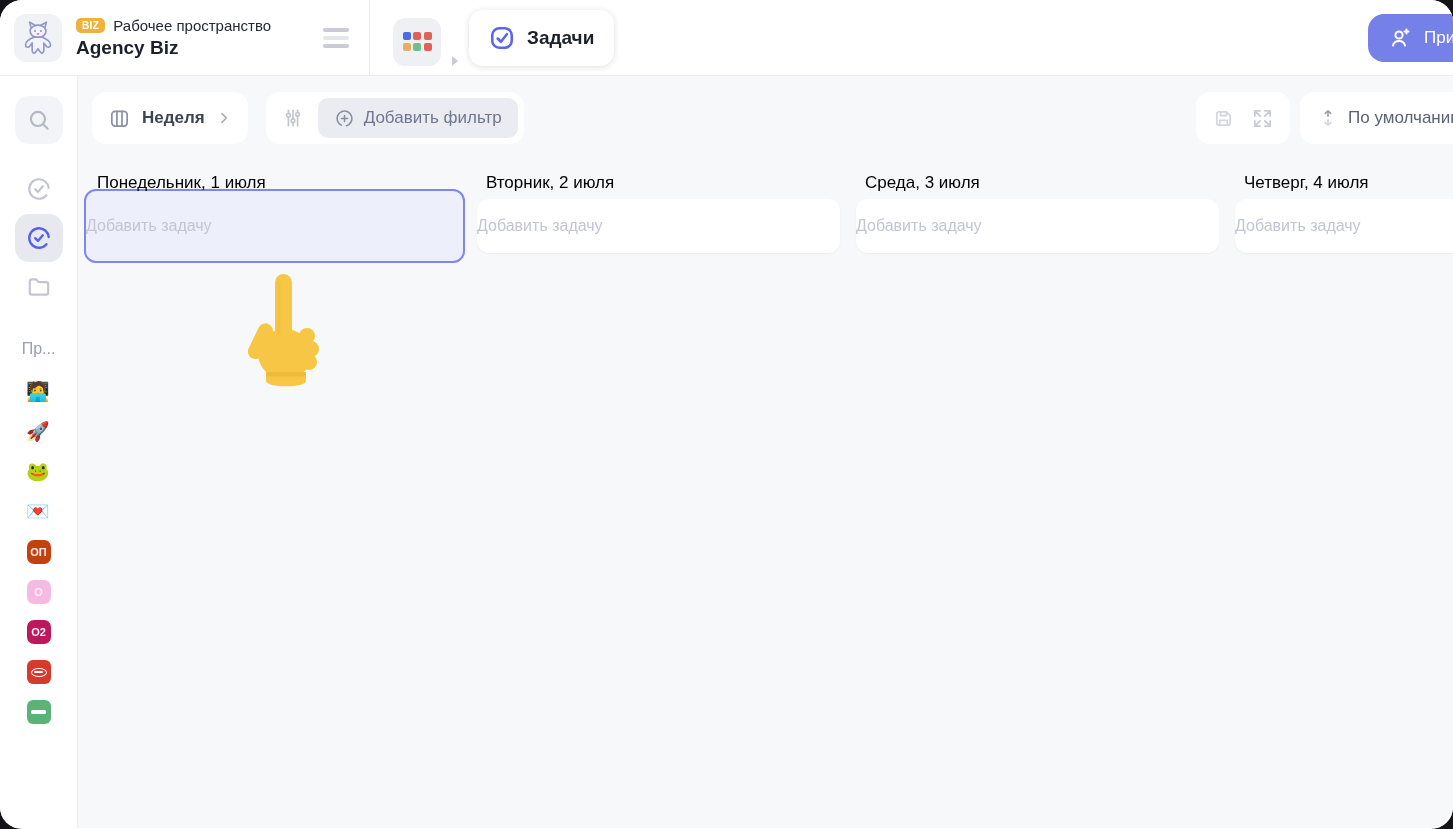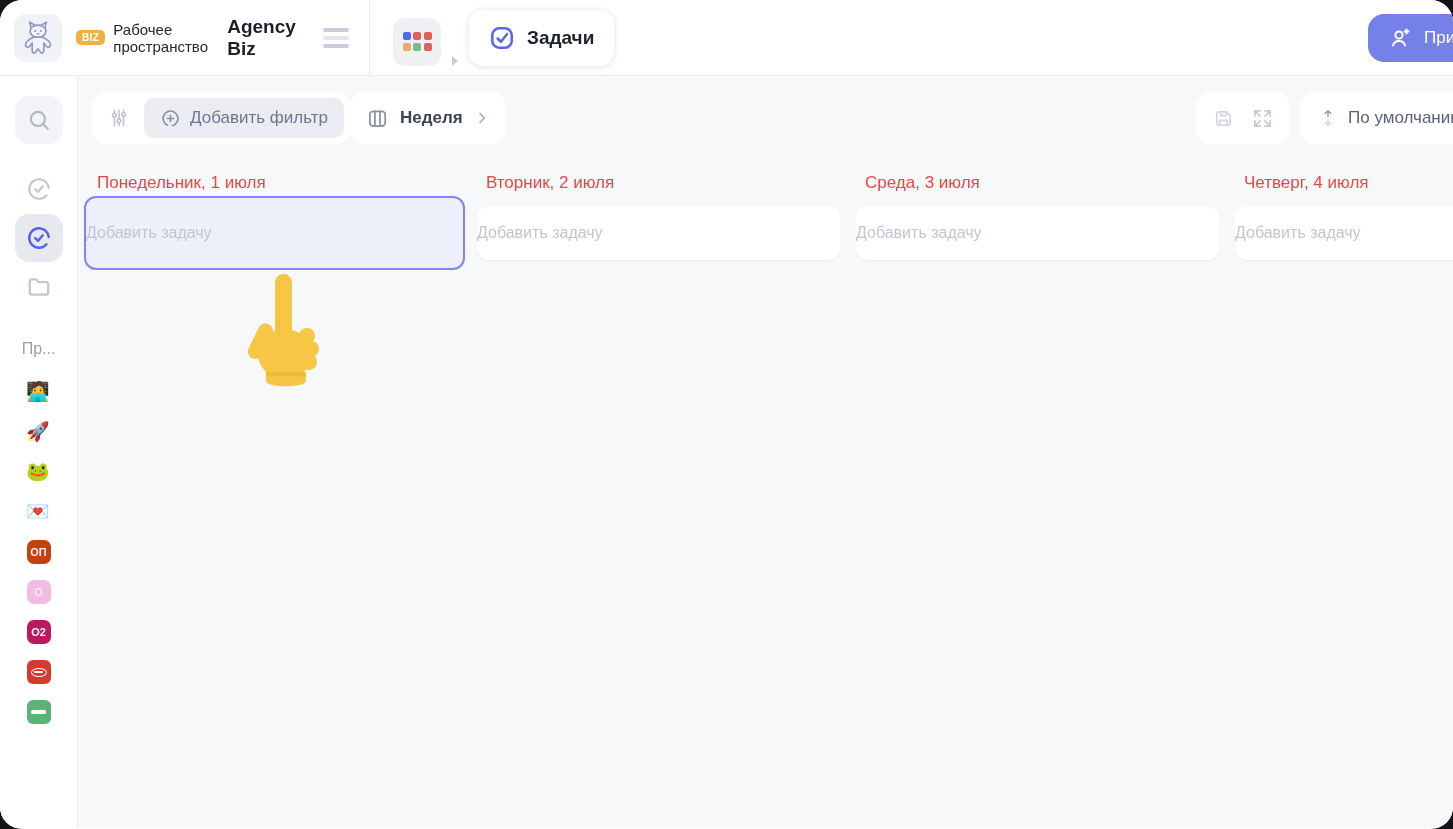--- a/index.html
+++ b/index.html
@@ -4,21 +4,21 @@
 <style>
   * { box-sizing: border-box; margin: 0; padding: 0; }
   html,body { width:1453px; height:829px; }
   body { background:#131318; font-family:"Liberation Sans", sans-serif; overflow:hidden; }
   .window { position:relative; width:1453px; height:829px; background:#fff; border-radius:22px; overflow:hidden; }
 
   
   .topbar { height:76px; display:flex; align-items:center; border-bottom:1px solid #ececf1; position:relative; background:#fff; }
   .ws { display:flex; align-items:center; gap:14px; height:100%; width:370px; padding:0 16px 0 14px; border-right:1px solid #ececf1; flex:none; }
   .ws-logo { width:48px; height:48px; border-radius:12px; background:#f1f2f6; display:grid; place-items:center; flex:none; }
-  .ws-text { display:flex; flex-direction:row; gap:3px; }
+  .ws-text { display:flex; flex-direction:column; gap:3px; }
   .ws-top { display:flex; align-items:center; gap:8px; }
   .biz-badge { font-size:10px; font-weight:700; color:#fff; padding:2px 6px 2px; border-radius:5px; letter-spacing:.4px; }
   .ws-type { font-size:15px; color:#23283
 4; color:#232834; }
   .ws-name { font-size:19px; font-weight:700; color:#1c202b; }
   .hamburger { margin-left:auto; display:flex; flex-direction:column; gap:4px; padding:6px 4px; cursor:pointer; }
   .hamburger i { display:block; width:26px; height:4px; border-radius:2px; background:#c9ccd6; }
   .hamburger i:nth-child(2){ background:#e4e6eb; }
 
   .tabbar { display:flex; align-items:flex-end; gap:11px; padding-left:23px; }
@@ -54,21 +54,21 @@
   .period { padding:0 16px; gap:11px; font-size:17px; font-weight:600; color:#3d4453; margin-right:18px; cursor:pointer; }
   .filter-group { padding:0 6px 0 12px; gap:10px; }
   .sliders-btn { display:grid; place-items:center; width:30px; height:40px; cursor:pointer; }
   .inner-pill { background:#ebecf2; border-radius:10px; height:40px; display:flex; align-items:center; gap:9px; padding:0 16px; font-size:17px; color:#6e7690; cursor:pointer; white-space:nowrap; }
   .spacer { flex:1; }
   .icons-pill { padding:0 16px; gap:16px; margin-right:10px; }
   .icon-btn { display:grid; place-items:center; cursor:pointer; }
   .sort-pill { padding:0 18px; gap:10px; font-size:17px; color:#5a6277; width:185px; flex:none; margin-right:-32px; white-space:nowrap; overflow:hidden; cursor:pointer; }
 
   .board { display:grid; grid-template-columns:373px 363px 363px 363px; gap:16px; padding:29px 0 0 10px; }
-  .col-title { font-size:17px; color:#ef4444; padding-left:9px; height:20px; margin-bottom:13px; white-space:nowrap; }
+  .col-title { font-size:17px; color:#000000; padding-left:9px; height:20px; margin-bottom:6px; white-space:nowrap; }
   .task-input { background:#fff; border-radius:12px; height:54px; display:flex; align-items:center; padding:0 0; box-shadow:0 1px 2px rgba(20,24,40,.05); font-size:16px; color:#c2c6d2; cursor:text; }
   .task-input.focused { height:74px; margin:-10px -4px; background:#edeffb; border:2px solid #7d86f1; box-shadow:none; }
 
   .hand { position:absolute; left:155px; top:196px; width:92px; height:120px; pointer-events:none; }
 </style>
 </head>
 <body>
 
 <div class="window">
 
@@ -175,50 +175,50 @@
             <i></i>
           </span>
       </div>
       <div class="pav logo" style="background: rgb(92, 179, 119);">
         <span class="logo-bar"></span>
       </div>
     </div>
 
     <div class="main">
       <div class="toolbar">
-        <div class="pill filter-group">
-          <div class="sliders-btn">
-            <svg width="22" height="22" viewBox="0 0 24 24" fill="none" stroke="#c2c5d1" stroke-width="1.8" stroke-linecap="round">
-              <line x1="7" y1="3.5" x2="7" y2="20.5"></line>
-                <circle cx="7" cy="9" r="2" fill="#fff"></circle>
-              <line x1="12" y1="3.5" x2="12" y2="20.5"></line>
-                <circle cx="12" cy="15" r="2" fill="#fff"></circle>
-              <line x1="17" y1="3.5" x2="17" y2="20.5"></line>
-                <circle cx="17" cy="8" r="2" fill="#fff"></circle>
-            </svg>
-          </div>
-          <div class="inner-pill">
-            <svg width="21" height="21" viewBox="0 0 24 24" fill="none" stroke="#878ea4" stroke-width="1.8" stroke-linecap="round">
-              <circle cx="12" cy="12" r="8.5" stroke-dasharray="47 6" transform="rotate(115 12 12)"></circle>
-              <path d="M12 8.5 v7 M8.5 12 h7"></path>
-            </svg>
-            <span>Добавить фильтр</span>
-          </div>
-        </div>
-
         <div class="pill period">
           <svg width="23" height="23" viewBox="0 0 24 24" fill="none" stroke="#8b91a2" stroke-width="1.8" stroke-linecap="round">
             <rect x="4" y="4.5" width="16" height="15.5" rx="3.5"></rect>
             <line x1="9.3" y1="4.5" x2="9.3" y2="20"></line>
             <line x1="14.6" y1="4.5" x2="14.6" y2="20"></line>
           </svg>
           <span>Неделя</span>
           <svg width="16" height="16" viewBox="0 0 24 24" fill="none" stroke="#a7acb9" stroke-width="2.4" stroke-linecap="round" stroke-linejoin="round">
             <path d="M9 5.5 l6.5 6.5 -6.5 6.5"></path>
           </svg>
+        </div>
+
+        <div class="pill filter-group">
+          <div class="sliders-btn">
+            <svg width="22" height="22" viewBox="0 0 24 24" fill="none" stroke="#c2c5d1" stroke-width="1.8" stroke-linecap="round">
+              <line x1="7" y1="3.5" x2="7" y2="20.5"></line>
+                <circle cx="7" cy="9" r="2" fill="#fff"></circle>
+              <line x1="12" y1="3.5" x2="12" y2="20.5"></line>
+                <circle cx="12" cy="15" r="2" fill="#fff"></circle>
+              <line x1="17" y1="3.5" x2="17" y2="20.5"></line>
+                <circle cx="17" cy="8" r="2" fill="#fff"></circle>
+            </svg>
+          </div>
+          <div class="inner-pill">
+            <svg width="21" height="21" viewBox="0 0 24 24" fill="none" stroke="#878ea4" stroke-width="1.8" stroke-linecap="round">
+              <circle cx="12" cy="12" r="8.5" stroke-dasharray="47 6" transform="rotate(115 12 12)"></circle>
+              <path d="M12 8.5 v7 M8.5 12 h7"></path>
+            </svg>
+            <span>Добавить фильтр</span>
+          </div>
         </div>
 
         <div class="spacer"></div>
 
         <div class="pill icons-pill">
           <div class="icon-btn">
             <svg width="23" height="23" viewBox="0 0 24 24" fill="none" stroke="#d3d6df" stroke-width="1.8" stroke-linejoin="round">
               <path d="M5 7 c0-1.1 .9-2 2-2 h8 l4 4 v8 c0 1.1 -.9 2 -2 2 H7 c-1.1 0 -2 -.9 -2 -2 Z"></path>
               <path d="M9 5 v4 h6 V5"></path>
               <path d="M8 19 v-5 h8 v5"></path>

